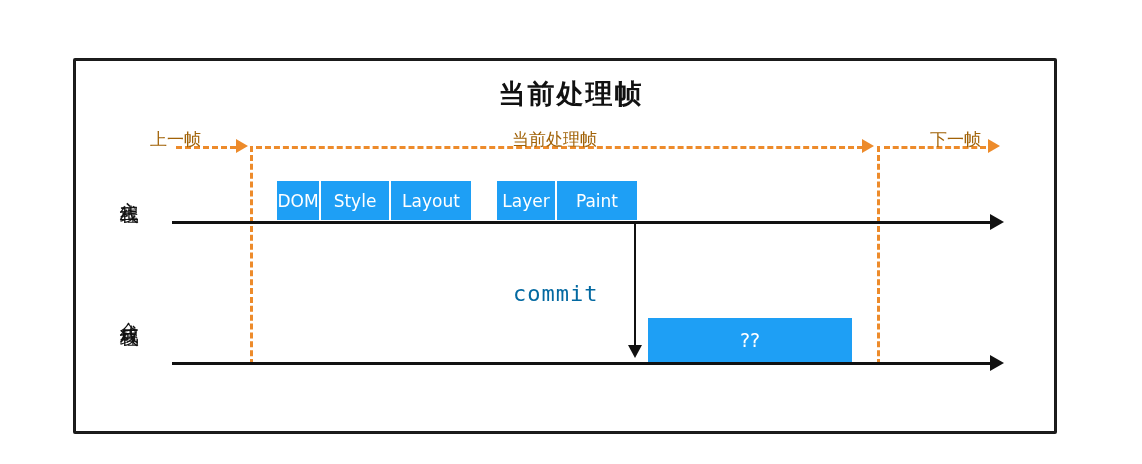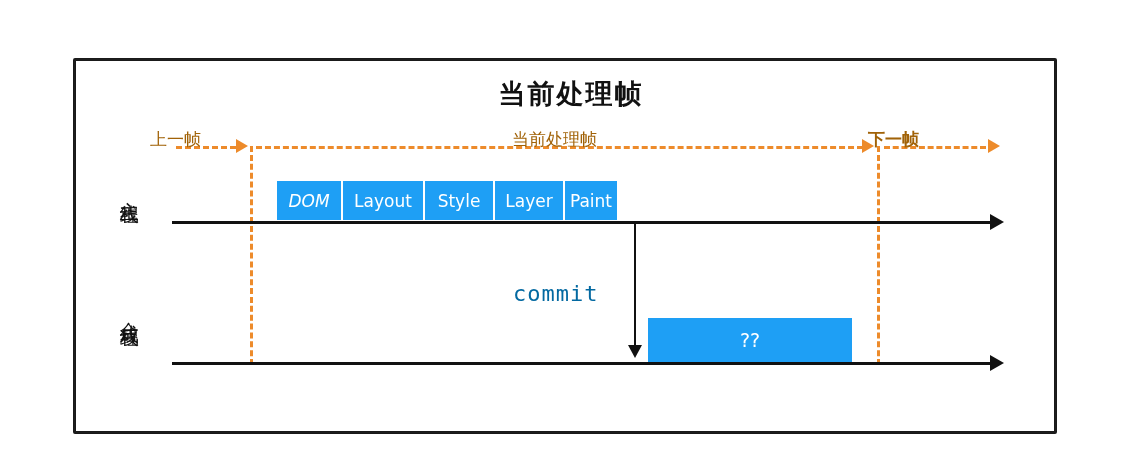--- a/index.html
+++ b/index.html
@@ -79,21 +79,21 @@
   .rule-label {
     position: absolute;
     font-size: 17px;
     color: #a16207;
     background: transparent;
     font-family: "DejaVu Sans", sans-serif;
     white-space: nowrap;
   }
   .lbl-prev { left: 150px; top: 128px; }
   .lbl-cur  { left: 512px; top: 128px; font-family: Liberation Serif, serif; }
-  .lbl-next { left: 868px; top: 128px; font-weight: bold; }
+  .lbl-next { left: 930px; top: 128px; }
 
   
   .vdash {
     position: absolute;
     top: 146px;
     width: 0;
     height: 219px;
     border-left: 3px dashed #ED8B2B;
   }
   .vdash-left  { left: 250px; }
@@ -148,25 +148,25 @@
     color: #ffffff;
     font-size: 17px;
     font-family: "DejaVu Sans", sans-serif;
     display: flex;
     align-items: center;
     justify-content: center;
     border-right: 2px solid #ffffff;
     box-sizing: border-box;
   }
   .stage-box:last-child { border-right: none; }
-  .w-dom    { width: 66px; font-style: italic; }
+  .w-dom    { width: 44px; }
   .w-style  { width: 70px; }
   .w-layout { width: 82px; }
-  .w-layer  { width: 70px; }
-  .w-paint  { width: 52px; }
+  .w-layer  { width: 60px; margin-left: 24px; }
+  .w-paint  { width: 80px; }
 
   
   .commit-line {
     position: absolute;
     left: 634px;
     top: 222px;
     width: 0;
     height: 126px;
     border-left: 2px solid #111;
   }
@@ -233,22 +233,22 @@
   <div class="tl-head tl-head-main"></div>
 
   <div class="timeline tl-comp"></div>
   <div class="tl-head tl-head-comp"></div>
 
   <div class="vlabel vlabel-main">主线程</div>
   <div class="vlabel vlabel-comp">合成线程</div>
 
   <div class="pipeline">
     <div class="stage-box w-dom">DOM</div>
+    <div class="stage-box w-style">Style</div>
     <div class="stage-box w-layout">Layout</div>
-    <div class="stage-box w-style">Style</div>
     <div class="stage-box w-layer">Layer</div>
     <div class="stage-box w-paint">Paint</div>
   </div>
 
   <div class="commit-line"></div>
   <div class="commit-head"></div>
   <div class="commit-label">commit</div>
 
   <div class="comp-box">??</div>
 

